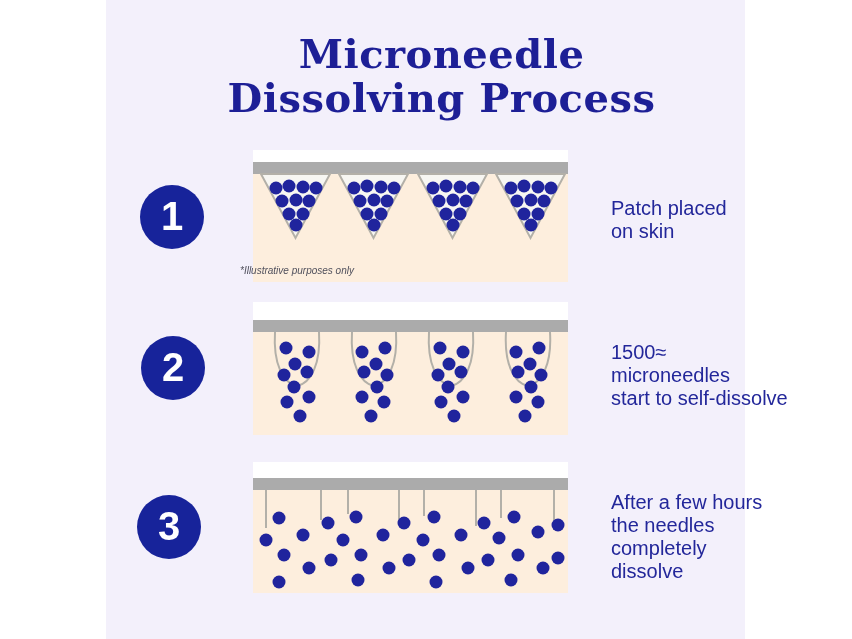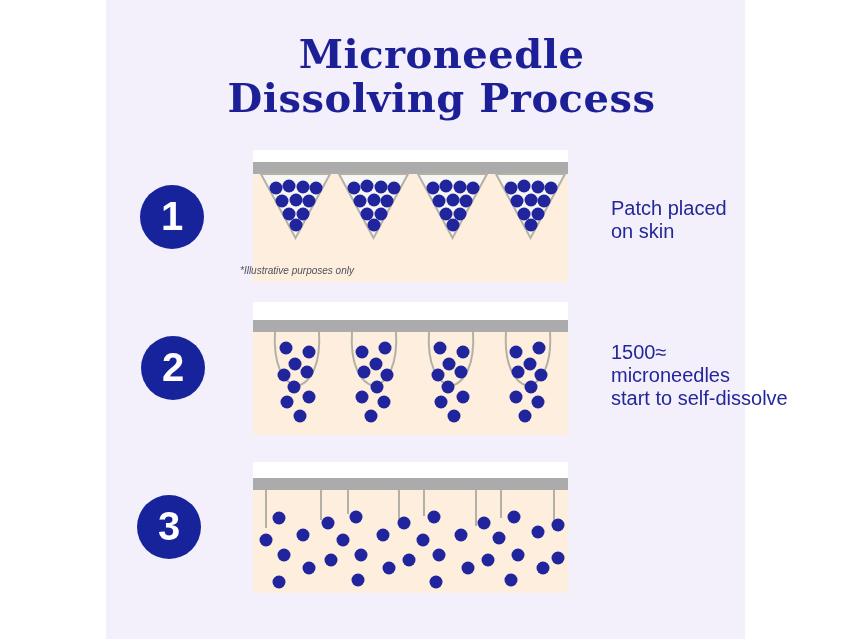--- a/index.html
+++ b/index.html
@@ -231,15 +231,19 @@
           <circle cx="56" cy="106" r="6.5" fill="#20249d"></circle>
           <circle cx="136" cy="106" r="6.5" fill="#20249d"></circle>
           <circle cx="215" cy="106" r="6.5" fill="#20249d"></circle>
           <circle cx="290" cy="106" r="6.5" fill="#20249d"></circle>
           <circle cx="26" cy="120" r="6.5" fill="#20249d"></circle>
           <circle cx="105" cy="118" r="6.5" fill="#20249d"></circle>
           <circle cx="183" cy="120" r="6.5" fill="#20249d"></circle>
           <circle cx="258" cy="118" r="6.5" fill="#20249d"></circle>
         </svg>
     </div>
+    <div class="caption" style="top:491px">After a few hours
+the needles
+completely
+dissolve</div>
 
   </div>
 </div>
 
 </body></html>

